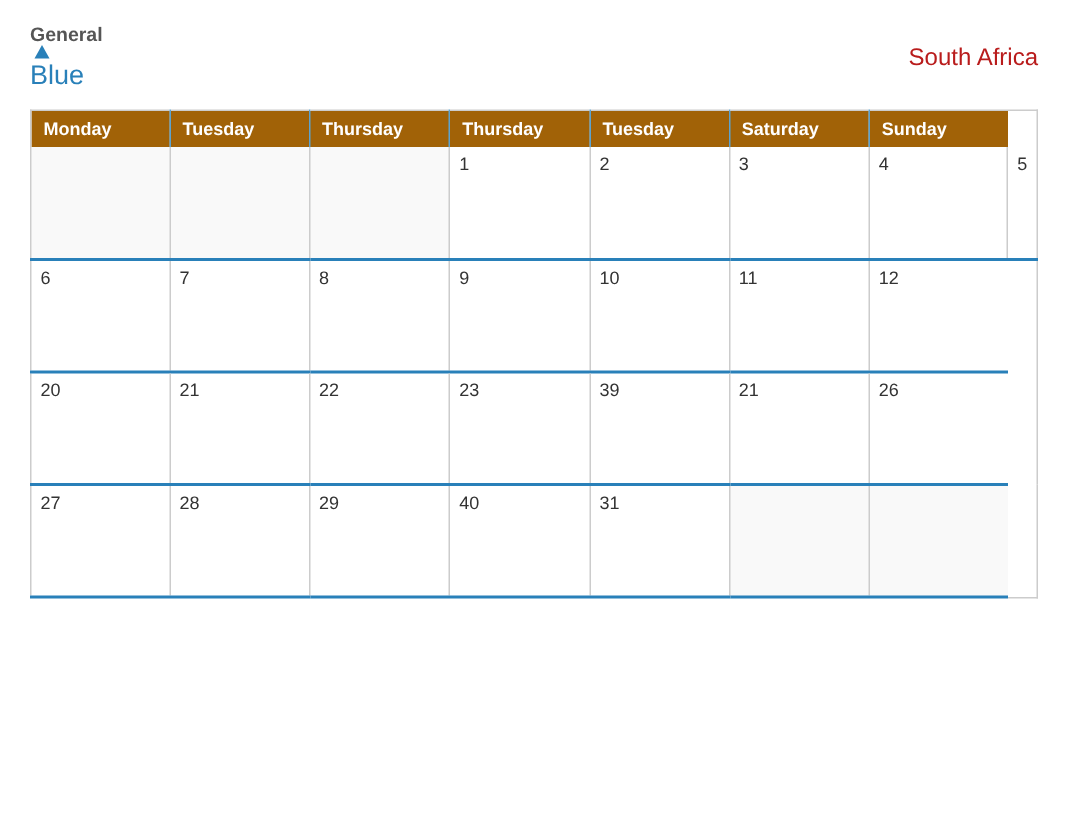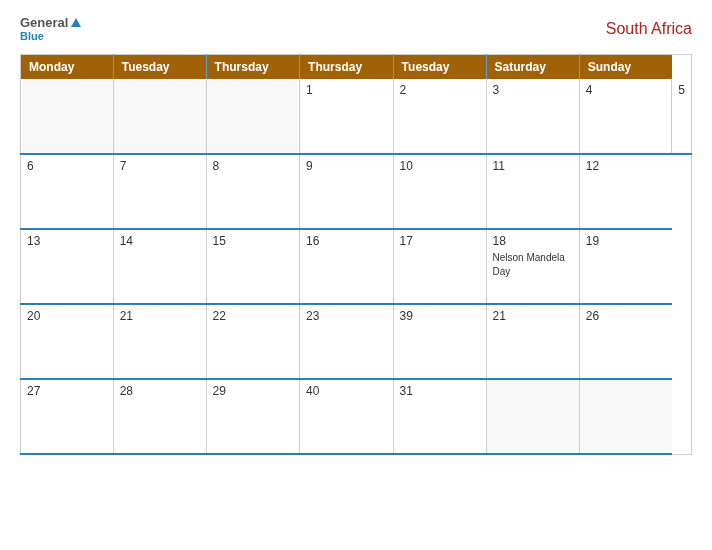--- a/index.html
+++ b/index.html
@@ -78,31 +78,30 @@
       display: block;
       margin-bottom: 2px;
     }
     .holiday-name {
       font-size: 10px;
       color: #333;
       line-height: 1.3;
     }
     .logo-row {
       display: flex;
-      flex-direction: row;
-      align-items: center;
+      flex-direction: column;
     }
     .logo-text-general {
       font-size: 13px;
       font-weight: bold;
       color: #555;
     }
     .logo-text-blue {
-      font-size: 11px;
-      font-weight: bold;
+      font-size: 18px;
+      font-weight: normal;
       color: #2980b9;
     }
   </style>
 </head>
 <body>
 
 <div class="page">
   <div class="header">
     <div class="logo">
       <div class="logo-row">
@@ -165,41 +164,20 @@
           </td>
           <td>
             <span class="day-number">11</span>
           </td>
           <td>
             <span class="day-number">12</span>
           </td>
         </tr>
         <tr>
           <td>
-            <span class="day-number">13</span>
-          </td>
-          <td>
-            <span class="day-number">14</span>
-          </td>
-          <td>
-            <span class="day-number">15</span>
-          </td>
-          <td>
-            <span class="day-number">16</span>
-          </td>
-          <td>
-            <span class="day-number">17</span>
-          </td>
-          <td><span class="day-number">18</span><span class="holiday-name">Nelson Mandela Day</span></td>
-          <td>
-            <span class="day-number">19</span>
-          </td>
-        </tr>
-        <tr>
-          <td>
             <span class="day-number">20</span>
           </td>
           <td>
             <span class="day-number">21</span>
           </td>
           <td>
             <span class="day-number">22</span>
           </td>
           <td>
             <span class="day-number">23</span>

